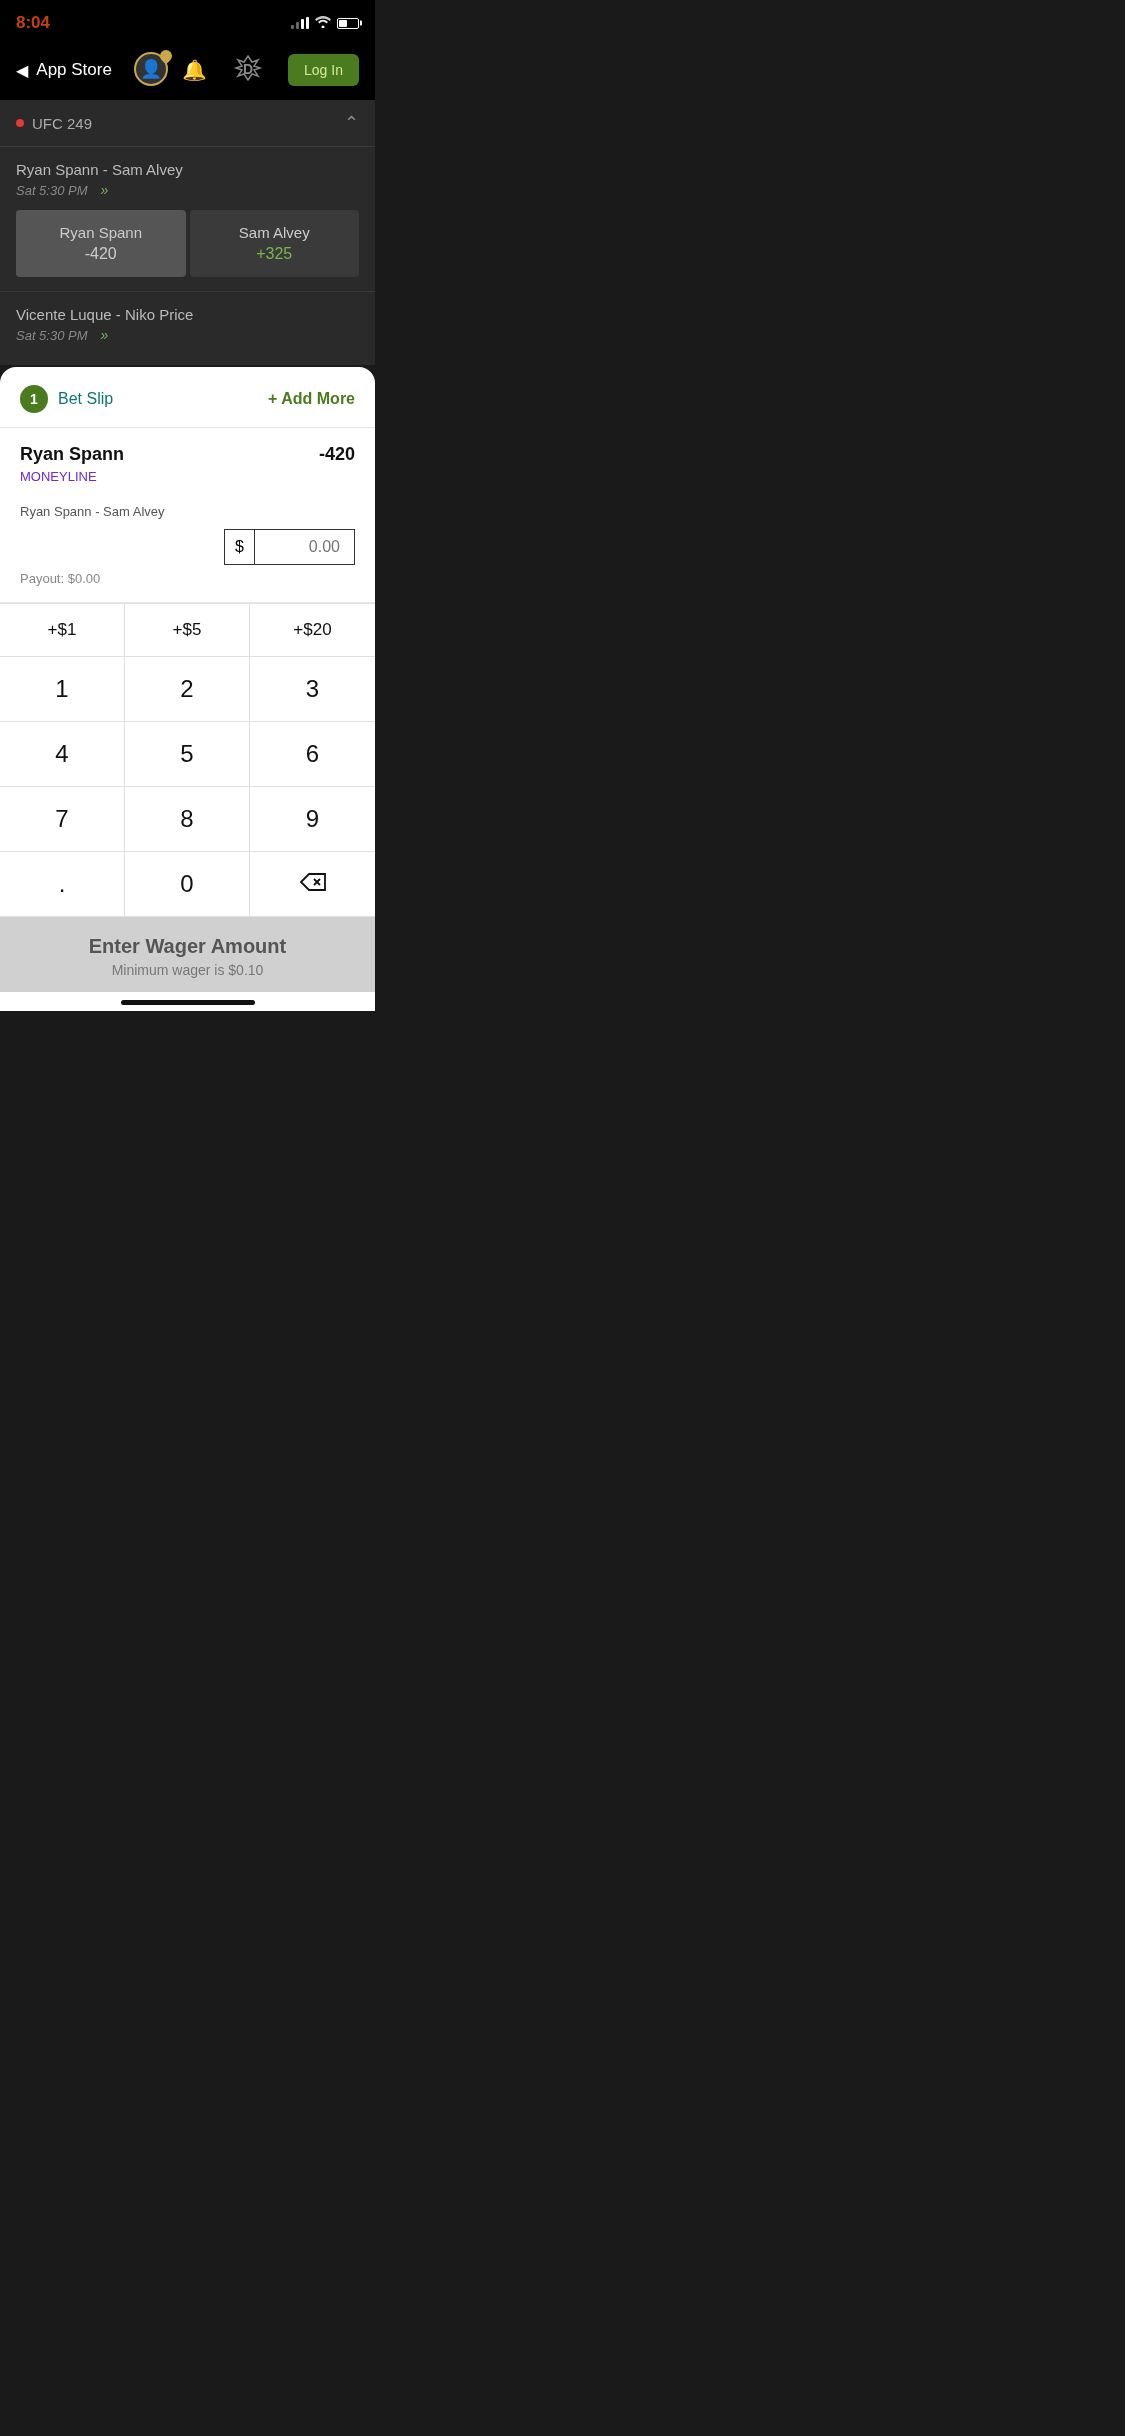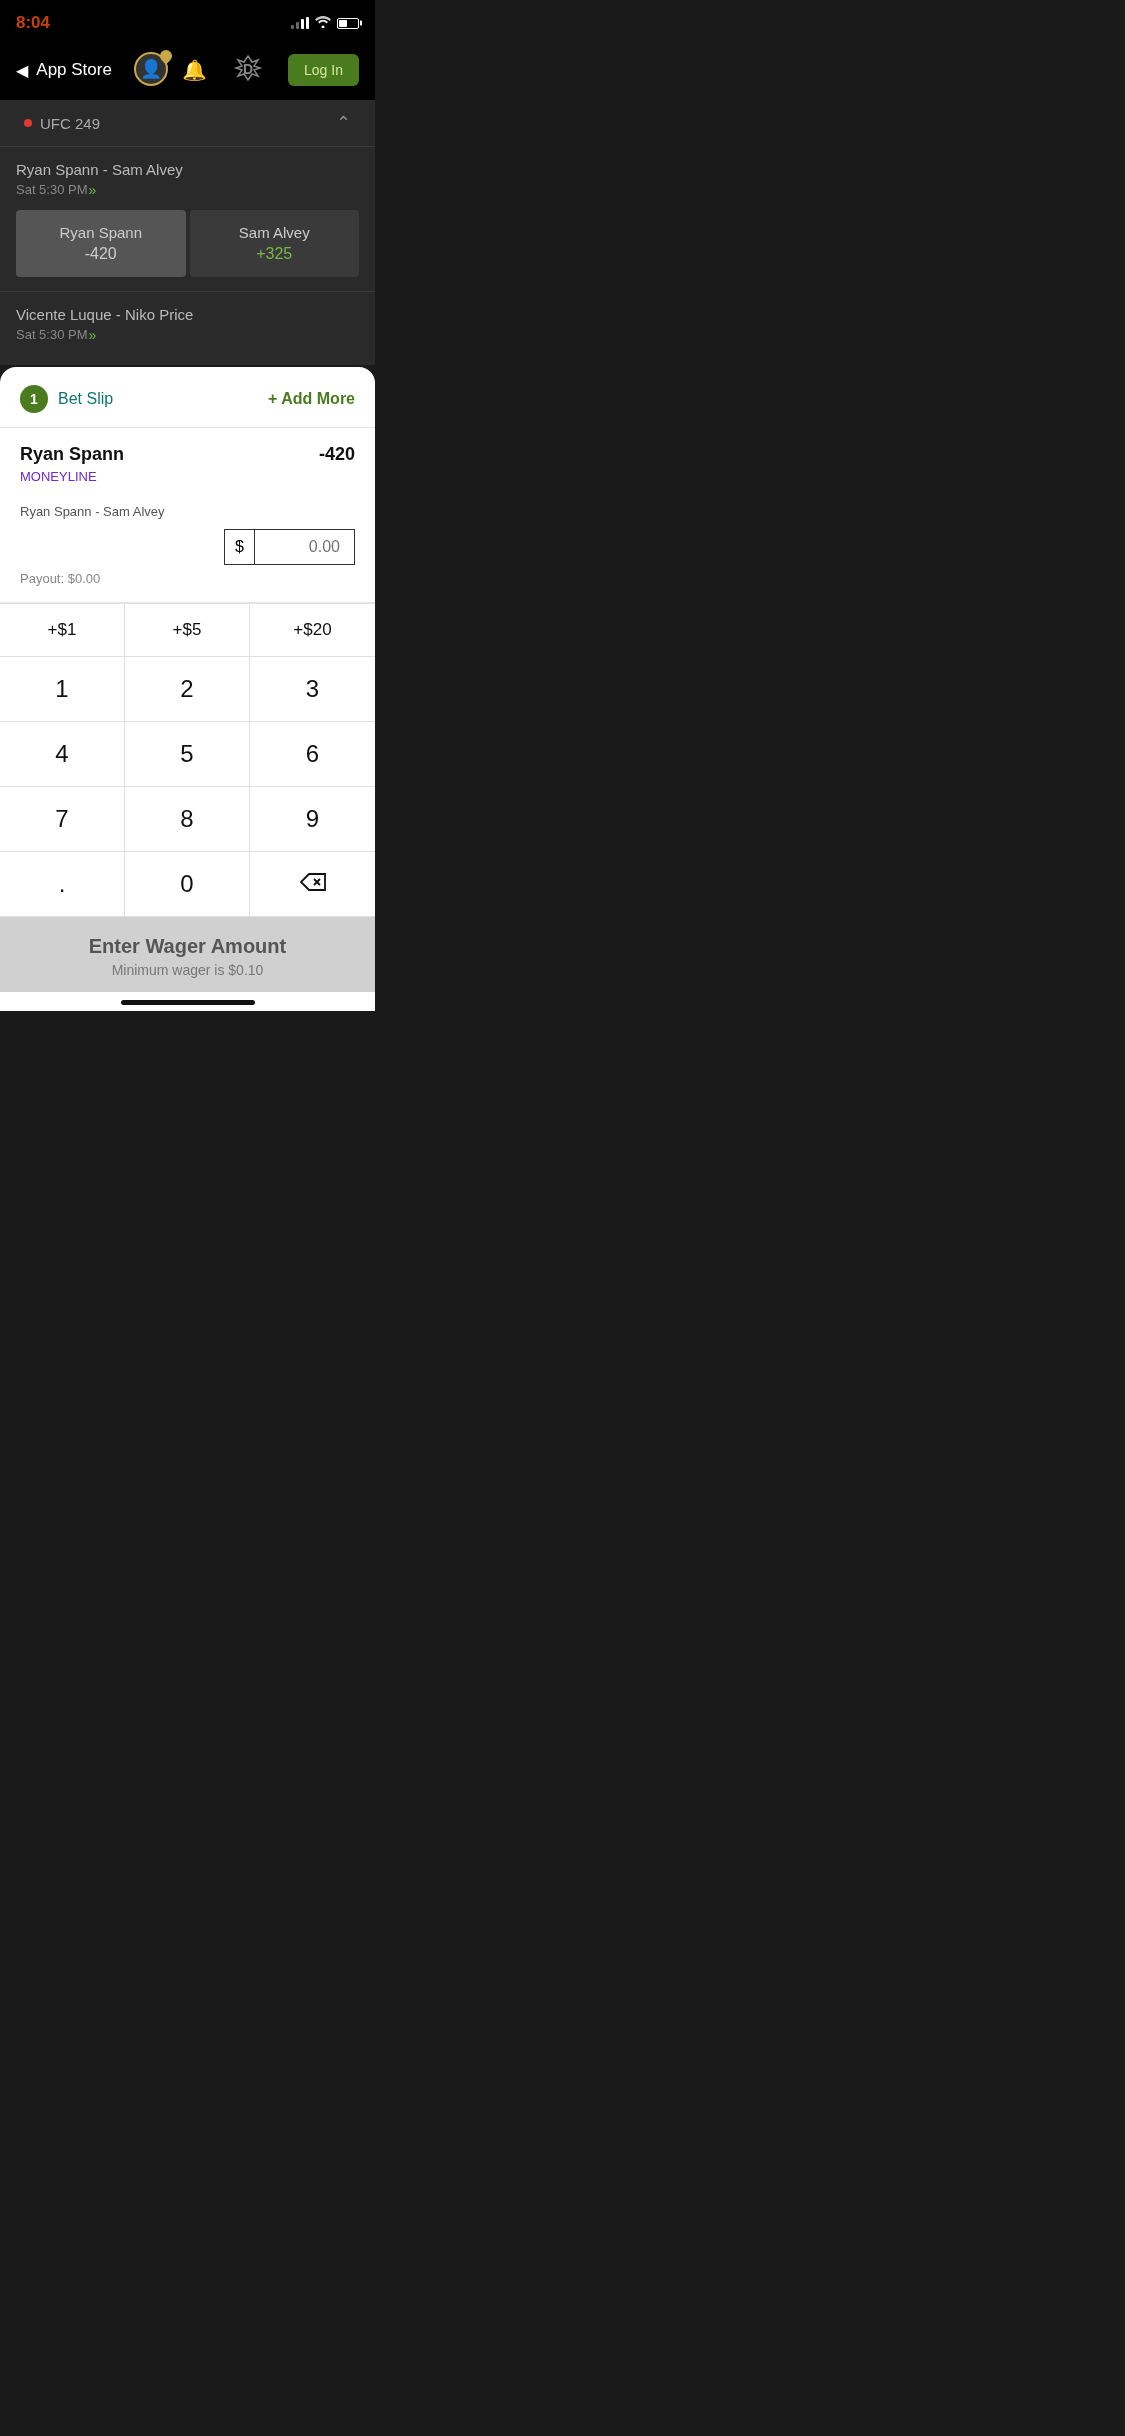--- a/index.html
+++ b/index.html
@@ -154,21 +154,21 @@
     
     .content-area {
       background: #2a2a2a;
     }
 
     
     .ufc-header {
       display: flex;
       align-items: center;
       justify-content: space-between;
-      padding: 12px 24px;
+      padding: 12px 16px;
       border-bottom: 1px solid #3a3a3a;
     }
     .ufc-left {
       display: flex;
       align-items: center;
       gap: 8px;
     }
     .live-dot {
       width: 8px;
       height: 8px;
@@ -190,22 +190,24 @@
     }
     .match-title {
       color: #bbb;
       font-size: 15px;
       margin-bottom: 4px;
     }
     .match-time {
       color: #888;
       font-size: 13px;
       display: flex;
-      gap: 1px;
+      align-items: center;
+      gap: 13px;
       margin-bottom: 12px;
+      font-style: italic;
     }
     .fast-forward {
       color: #7ab648;
       font-size: 14px;
     }
 
     
     .odds-row {
       display: flex;
       gap: 4px;

